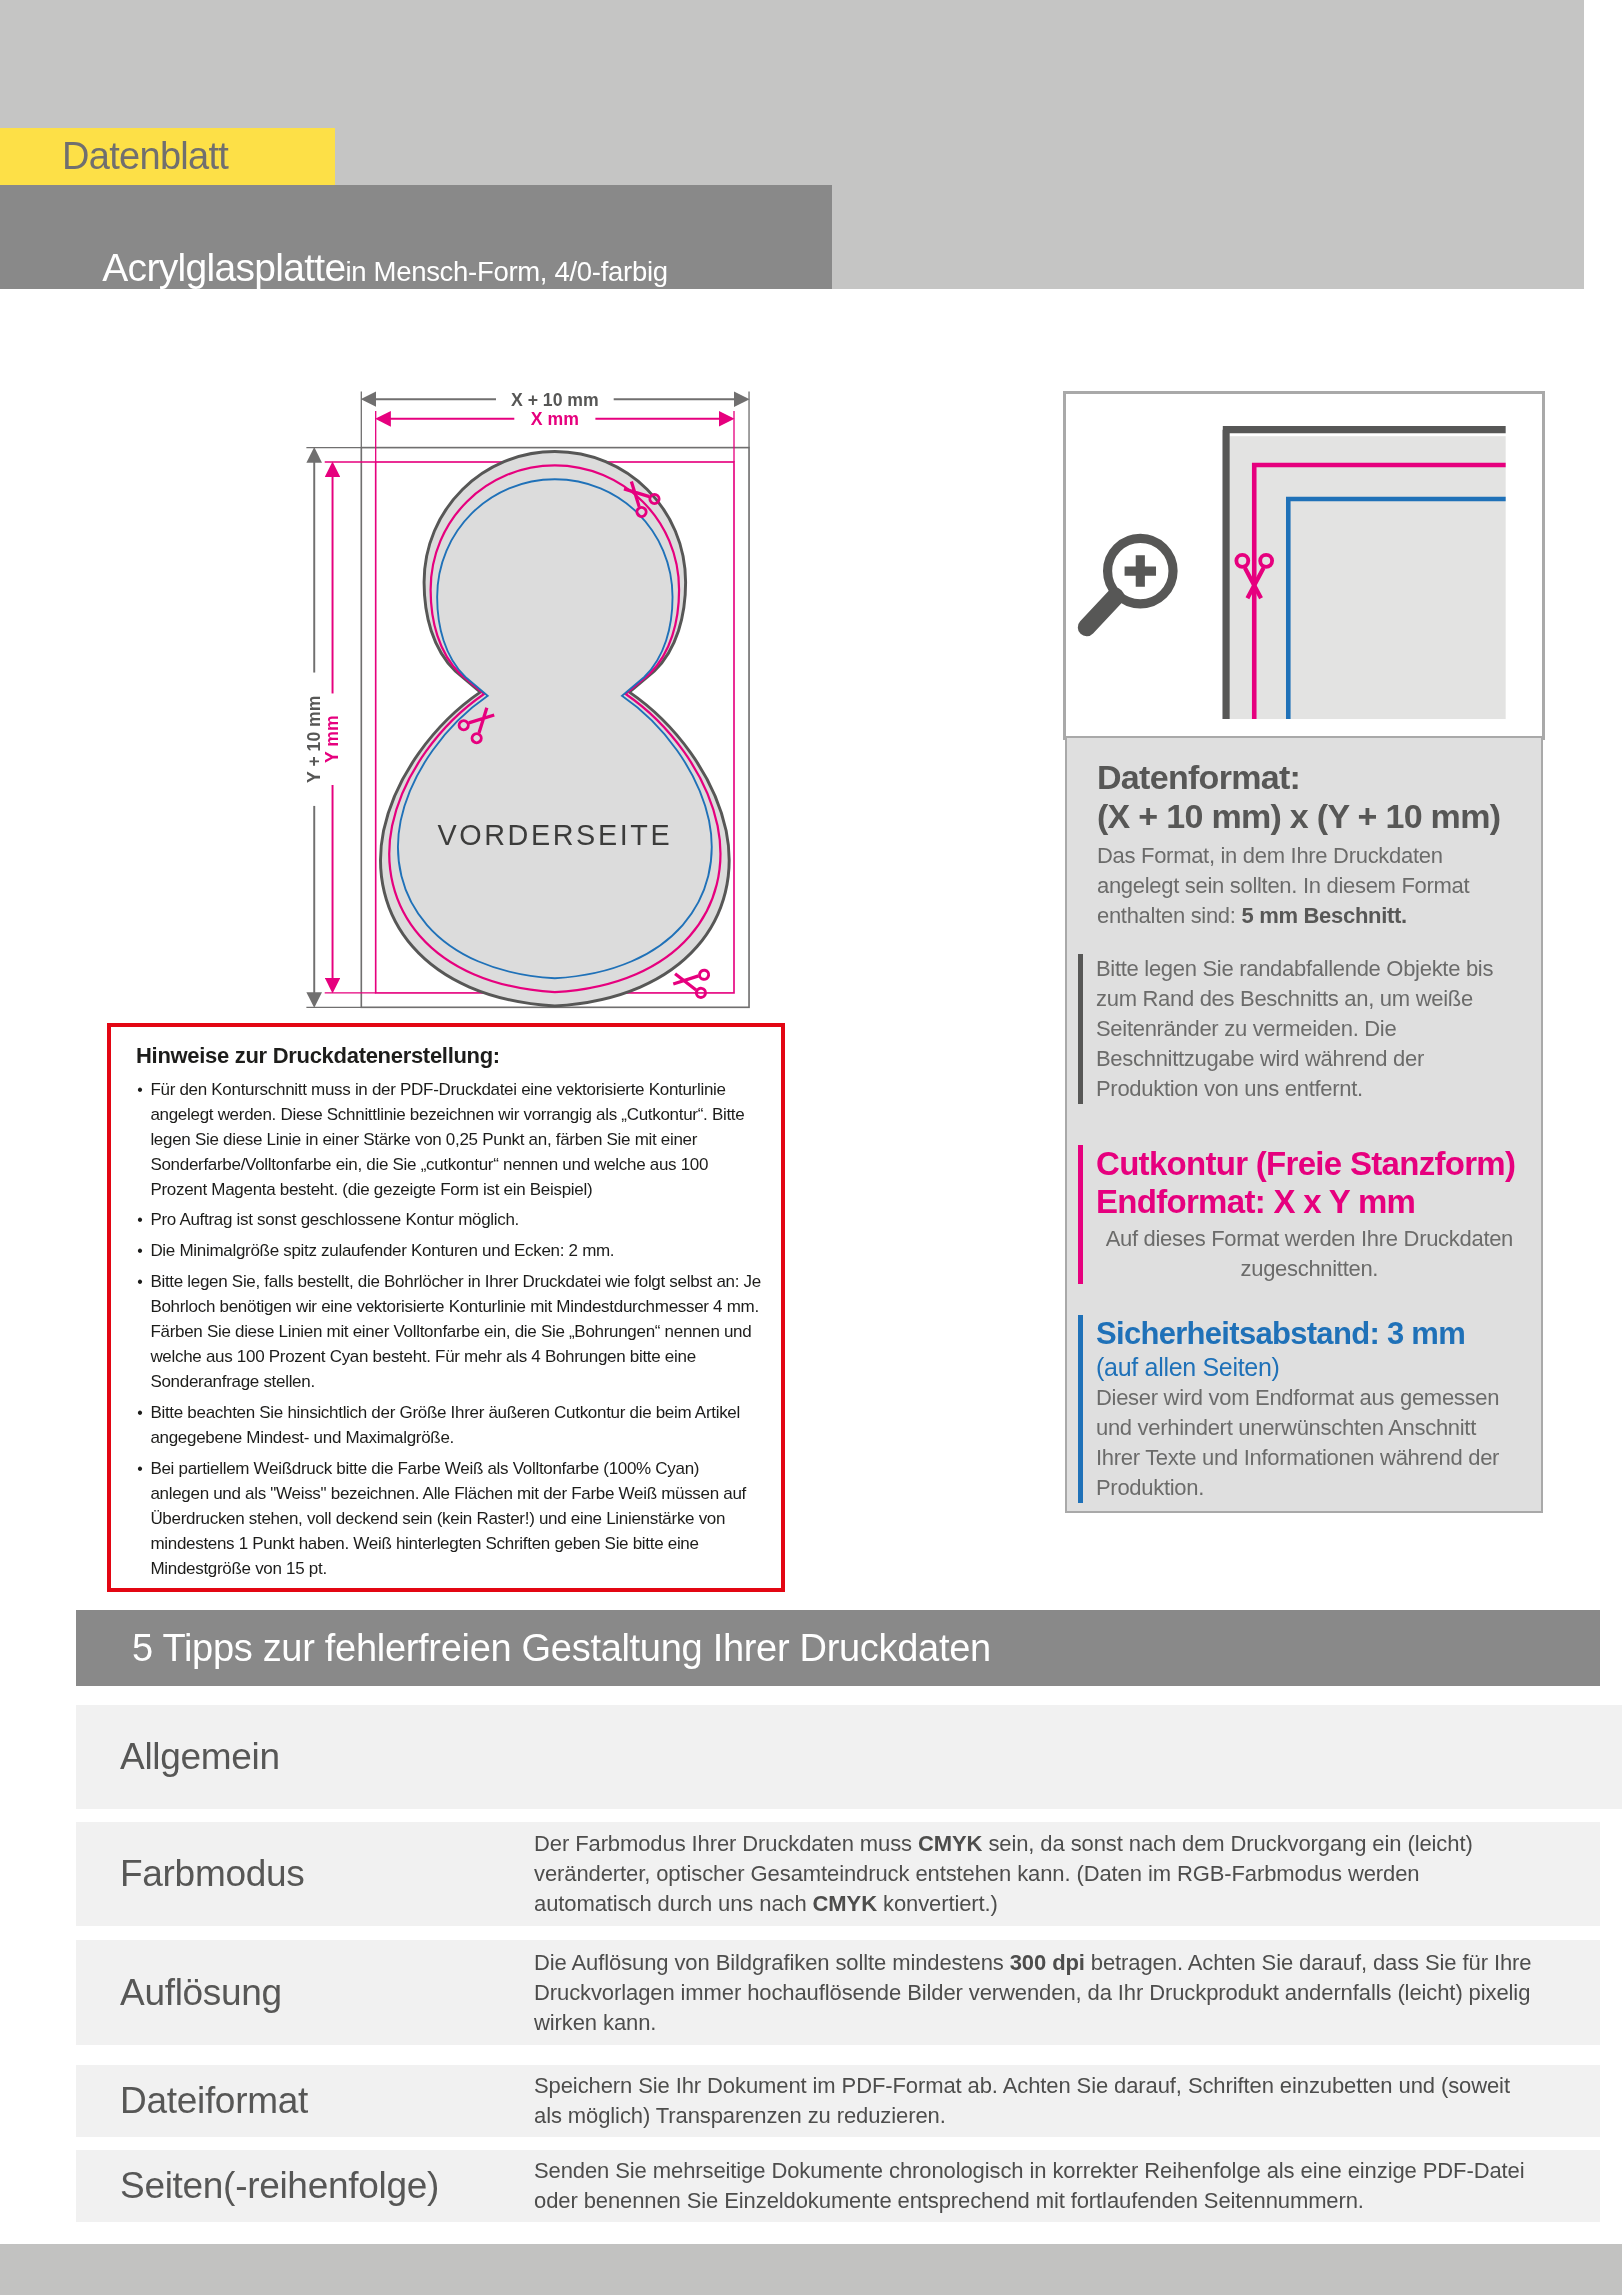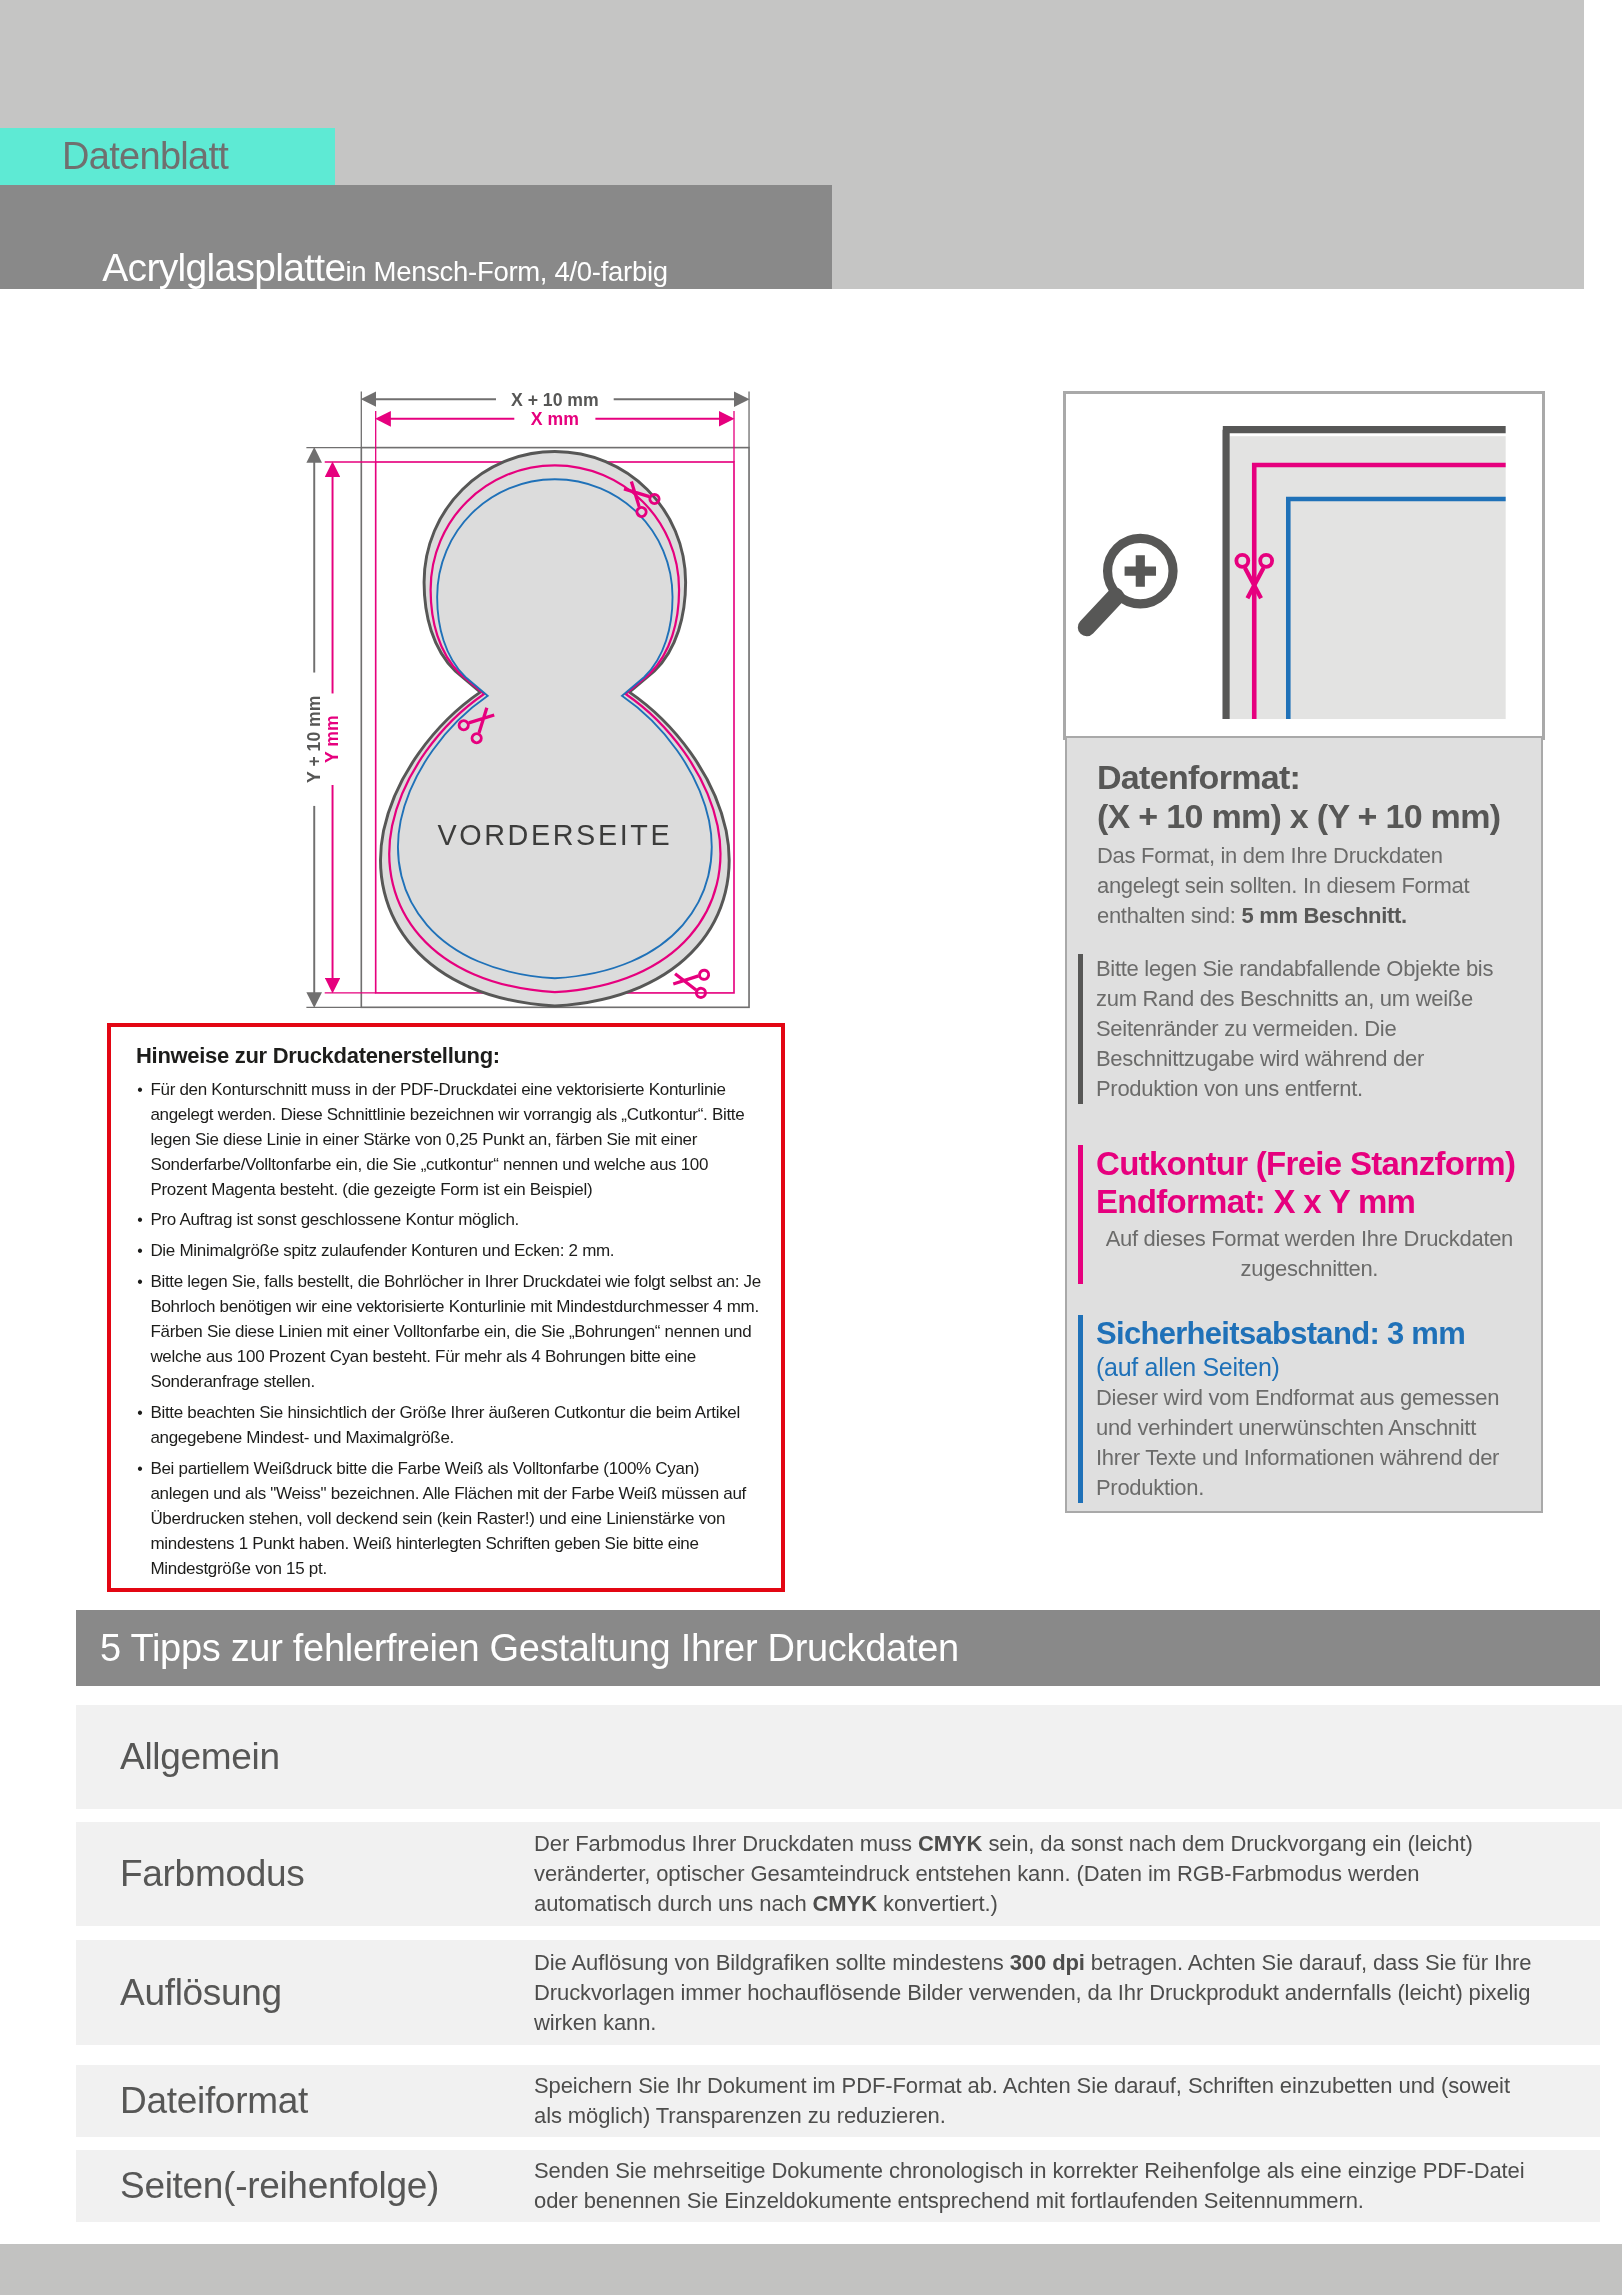--- a/index.html
+++ b/index.html
@@ -4,21 +4,21 @@
 <style>
   html,body{margin:0;padding:0;background:#ffffff;}
   body{
     position:relative;width:1623px;height:2295px;overflow:hidden;
     font-family:"Liberation Sans",sans-serif;color:#3c3c3b;
   }
   .abs{position:absolute;}
 
   
   .header-bg{left:0;top:0;width:1584px;height:289px;background:#c5c5c4;}
-  .sheet-label-box{left:0;top:128px;width:335px;height:57px;background:#5eead4;
+  .sheet-label-box{left:0;top:128px;width:335px;height:57px;background:#fde047;
     display:flex;align-items:center;}
   .sheet-label{padding-left:62px;font-size:38px;color:#706f6f;letter-spacing:-0.7px;}
   .title-bar{left:0;top:185px;width:832px;height:104px;background:#898989;
     display:flex;flex-direction:row;justify-content:center;align-items:flex-end;
     padding-right:62px;box-sizing:border-box;color:#ffffff;}
   .title-main{font-size:39px;letter-spacing:-0.7px;line-height:43px;}
   .title-sub{font-size:27.5px;letter-spacing:-0.3px;line-height:34px;}
 
   
   .diagram{left:275px;top:373px;width:510px;height:654px;}
@@ -52,21 +52,21 @@
   .barred.blu{border-left-color:#1f71b8;}
   .ip-h.mag{color:#e6007e;font-size:33px;line-height:38px;}
   .ip-h.blu{color:#1f71b8;font-size:31px;line-height:37px;}
   .ip-sub.blu{color:#1f71b8;font-size:25px;line-height:31px;letter-spacing:-0.3px;}
   .bold,[data-name="bold-run"]{font-weight:bold;}
   .ip-body .bold{color:#575756;}
 
   
   .tips-banner{left:76px;top:1610px;width:1524px;height:76px;background:#898989;
     display:flex;align-items:center;color:#ffffff;}
-  .tips-banner span{padding-left:24px;font-size:38px;letter-spacing:-0.3px;}
+  .tips-banner span{padding-left:56px;font-size:38px;letter-spacing:-0.3px;}
   .tip-row{left:76px;width:1524px;background:#f1f1f1;display:flex;align-items:center;}
   .tip-label{position:absolute;left:44px;font-size:37px;color:#575756;letter-spacing:-0.3px;}
   .tip-text{position:absolute;left:458px;right:59px;font-size:22px;line-height:30px;
     color:#4d4d4c;letter-spacing:-0.1px;}
   .row1{top:1705px;height:104px;padding-left:31px;}
   .row2{top:1822px;height:104px;}
   .row3{top:1940px;height:105px;}
   .row4{top:2065px;height:72px;}
   .row5{top:2150px;height:72px;}
 

